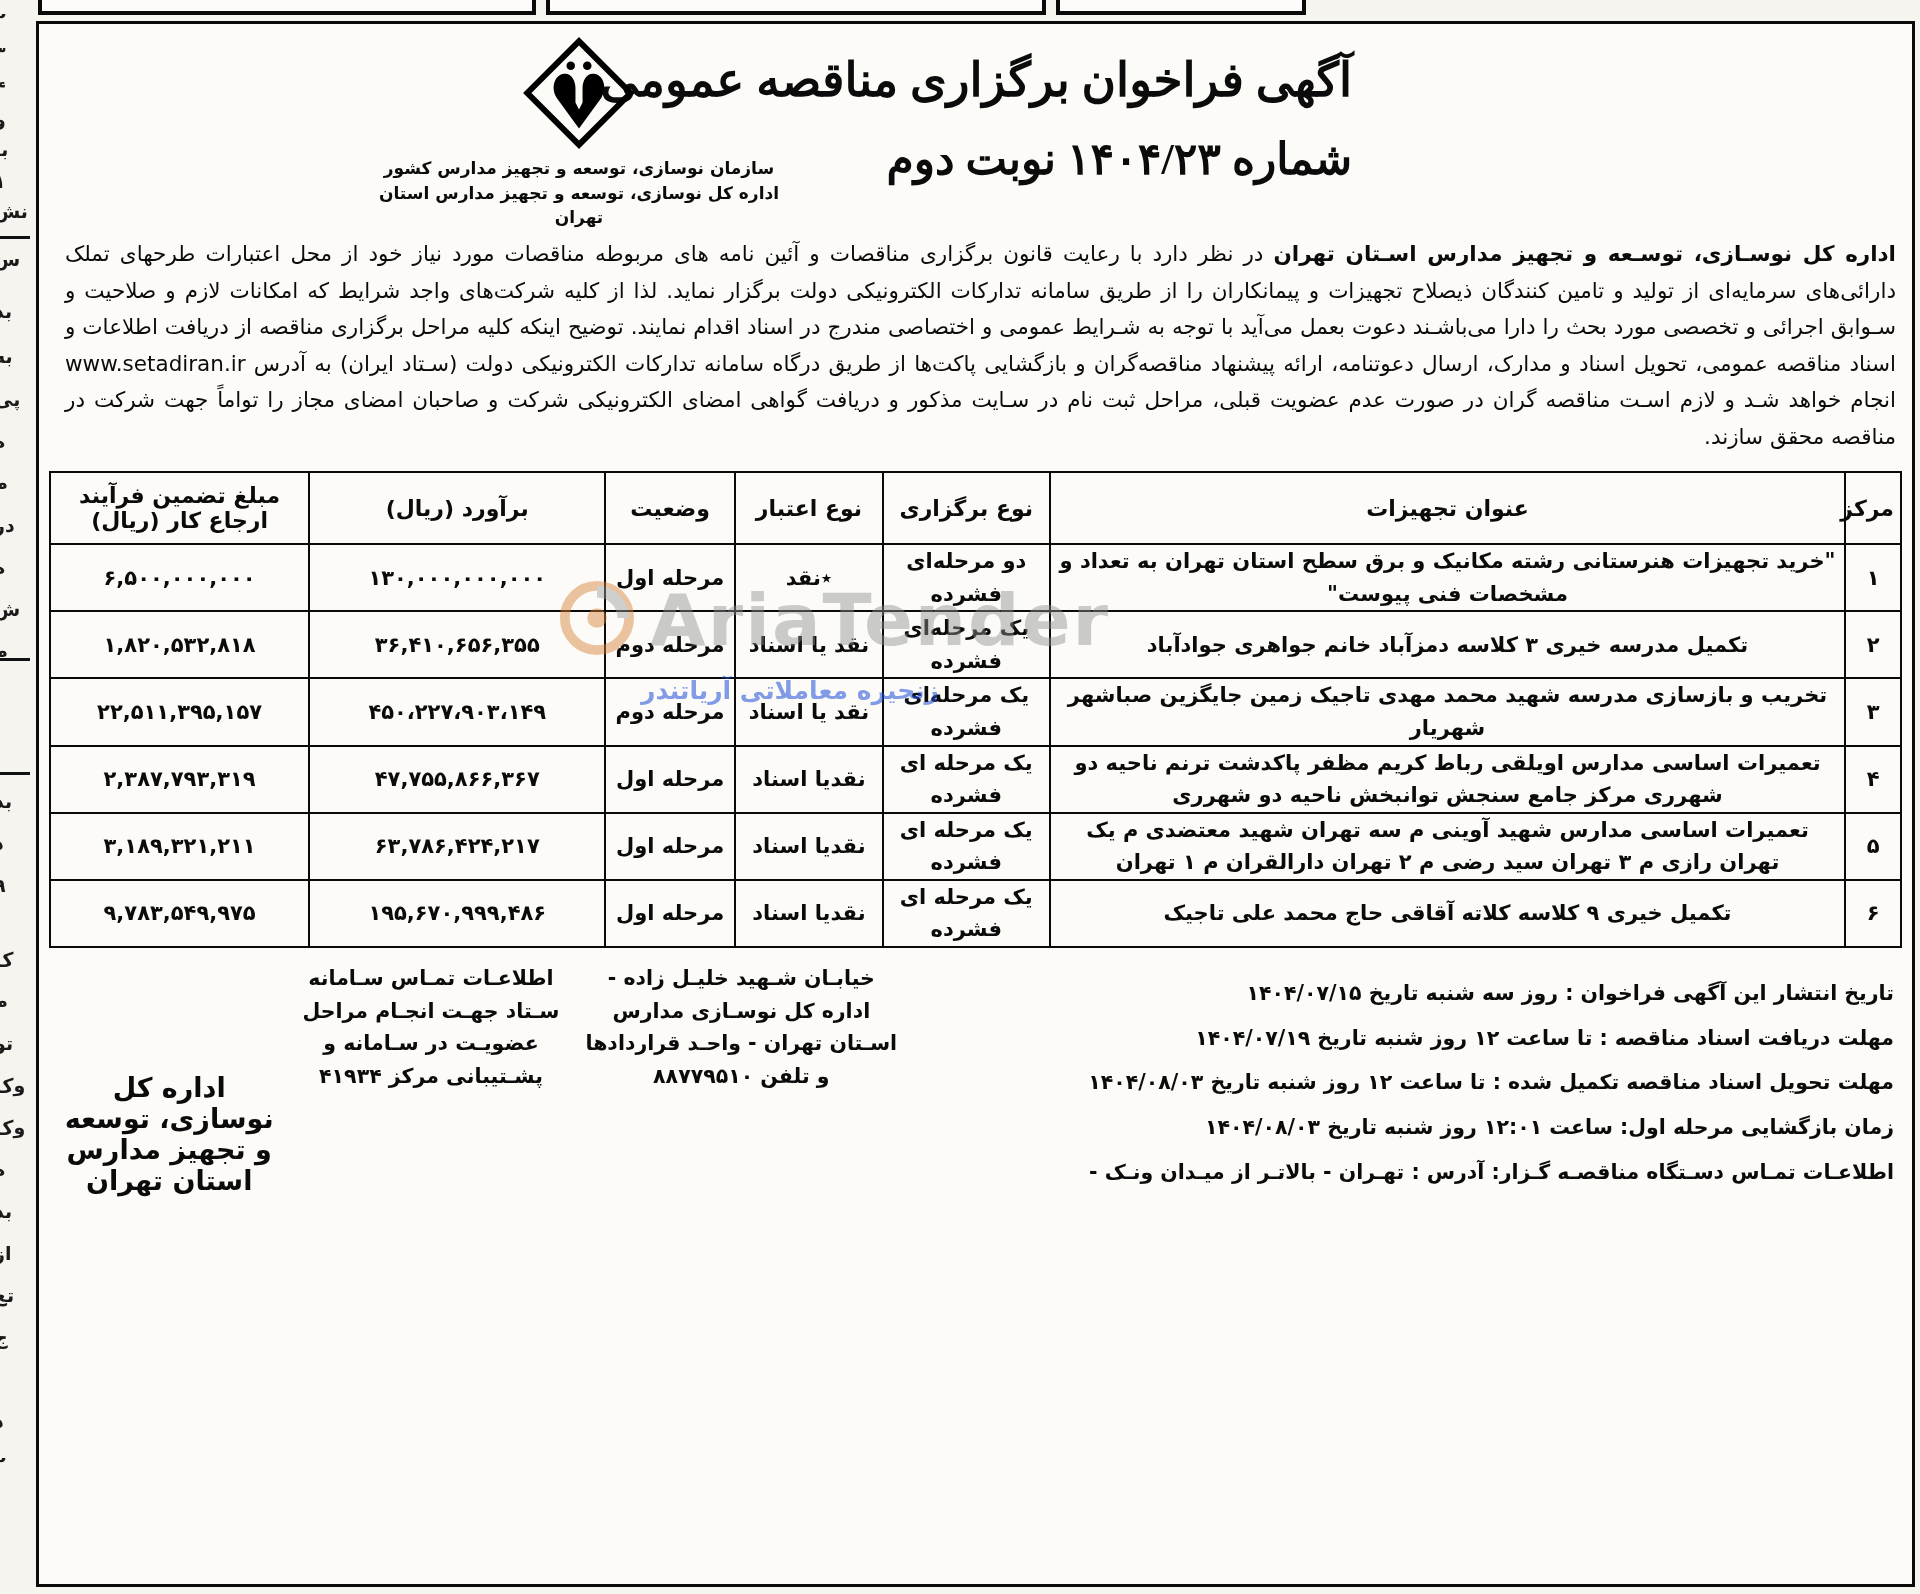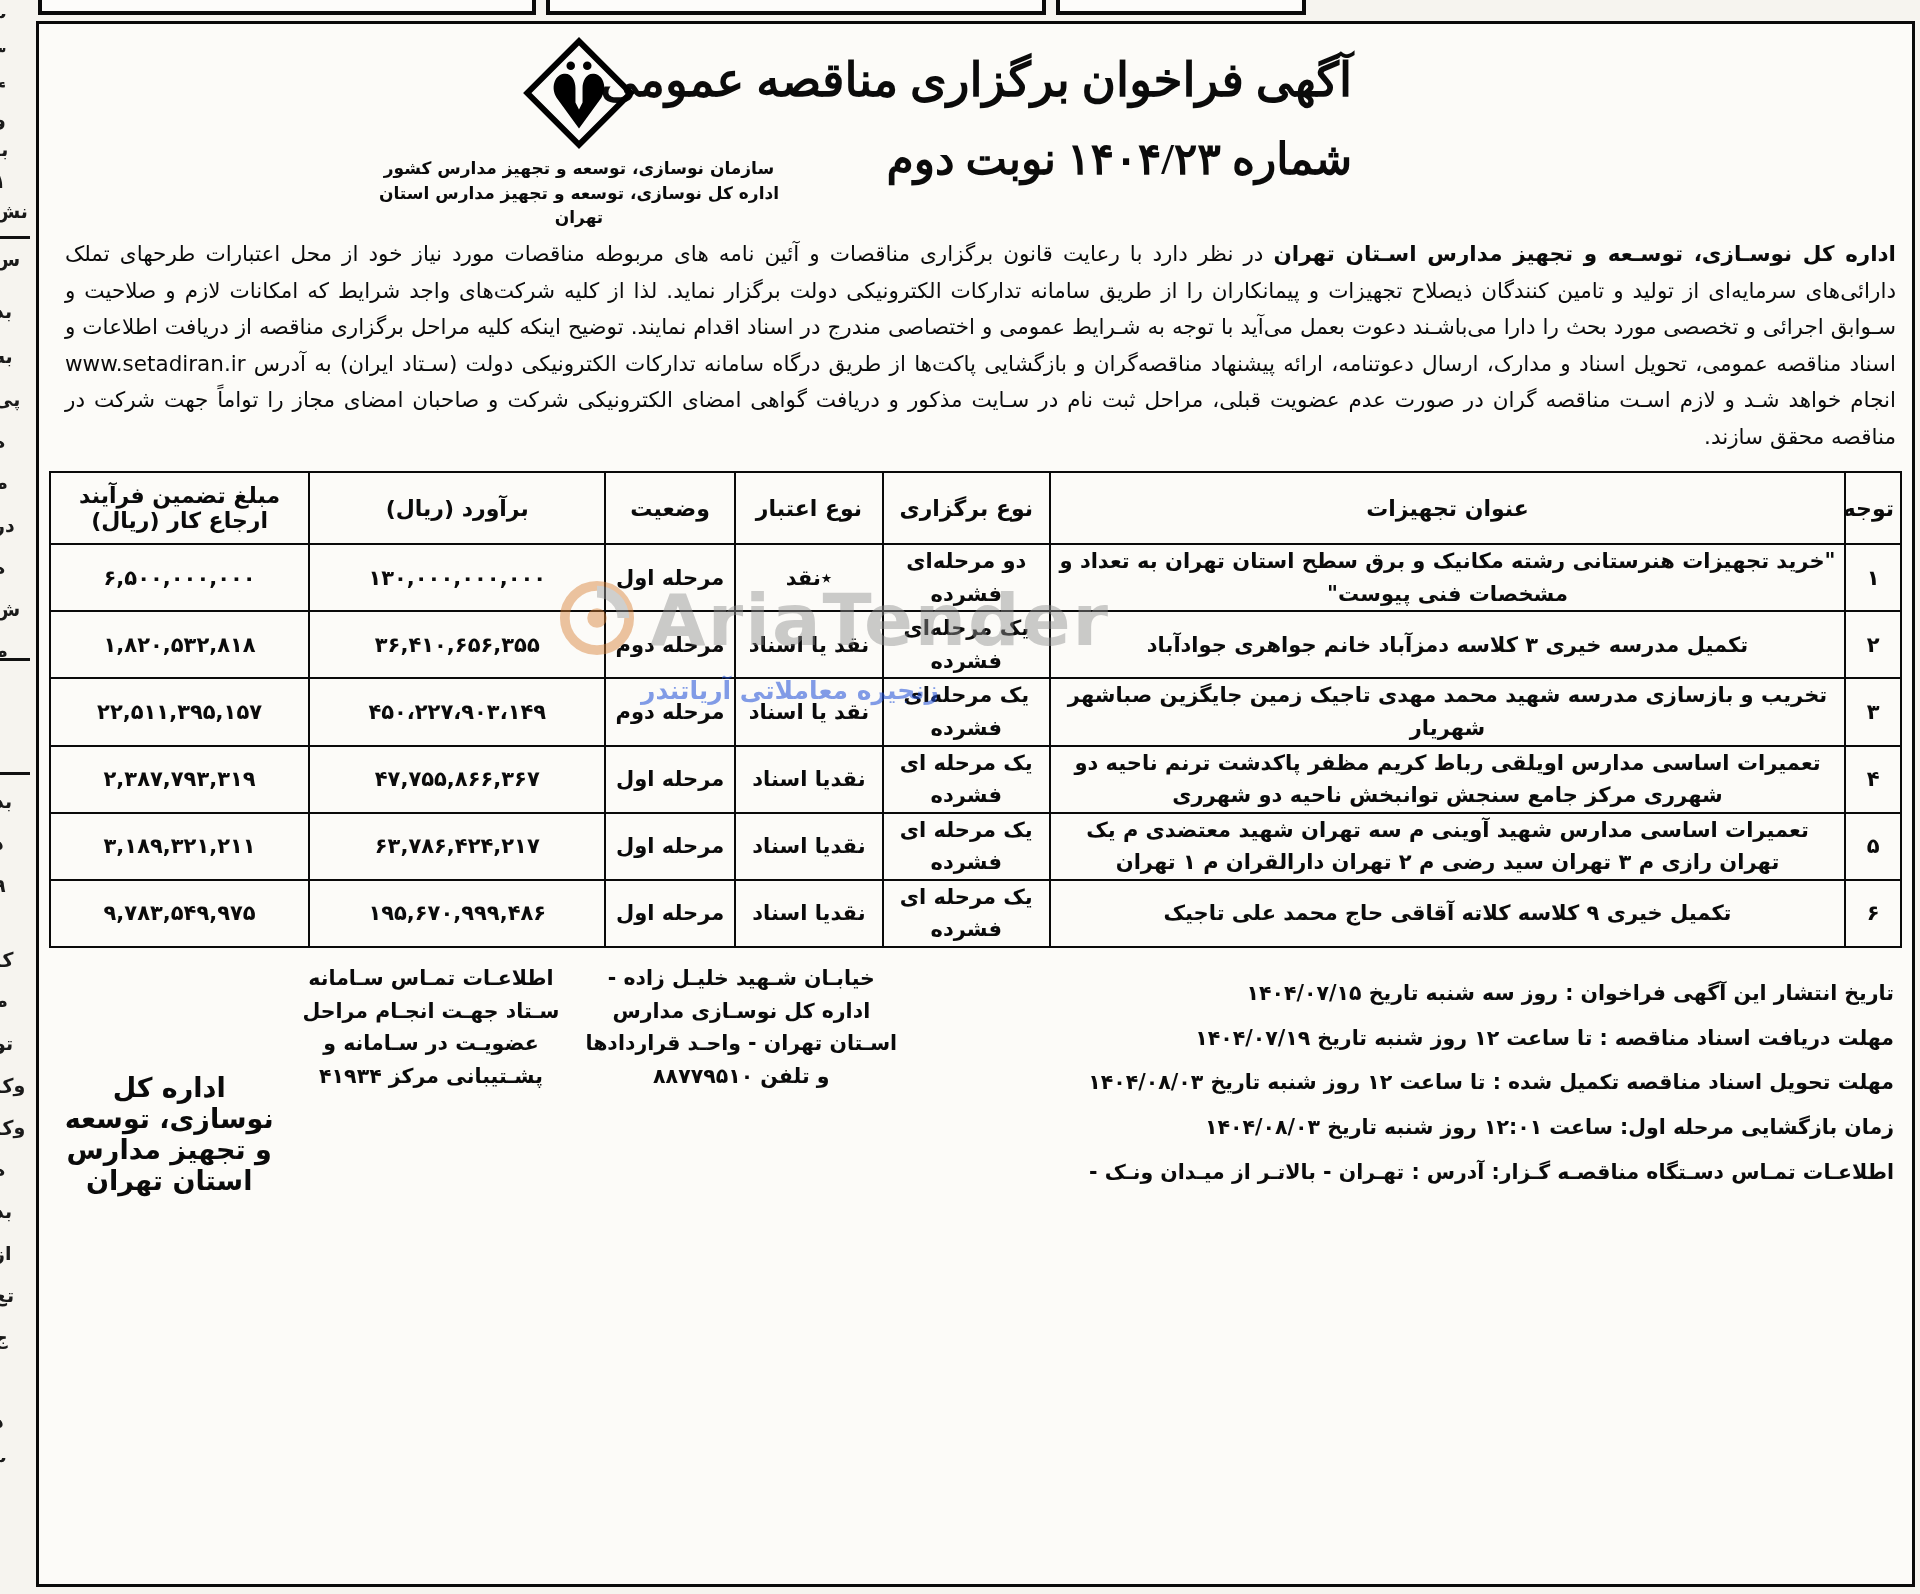--- a/index.html
+++ b/index.html
@@ -150,21 +150,21 @@
         <col style="width:3%">
           <col style="width:43%">
           <col style="width:9%">
         <col style="width:8%">
           <col style="width:7%">
           <col style="width:16%">
           <col style="width:14%">
       </colgroup>
       <thead>
         <tr>
-          <th>توجه</th>
+          <th>مرکز</th>
           <th>عنوان تجهیزات</th>
           <th>نوع برگزاری</th>
           <th>نوع اعتبار</th>
           <th>وضعیت</th>
           <th>برآورد (ریال)</th>
           <th>مبلغ تضمین فرآیند ارجاع کار (ریال)</th>
         </tr>
       </thead>
       <tbody>
         <tr>

